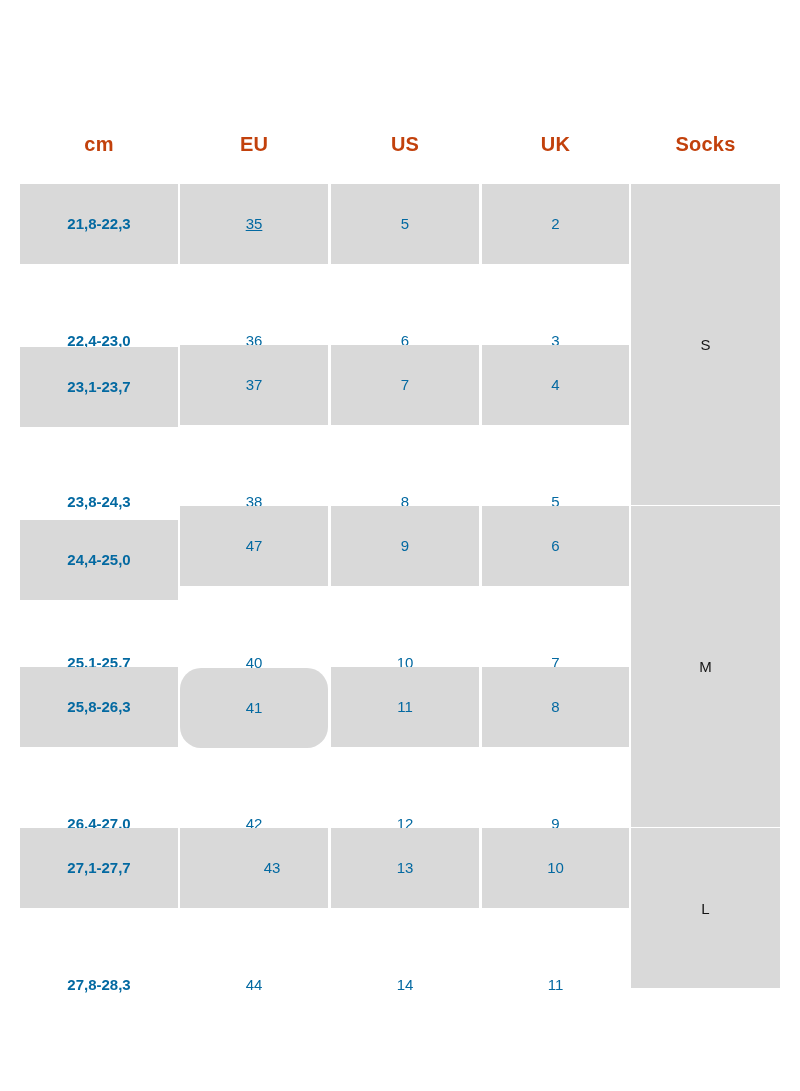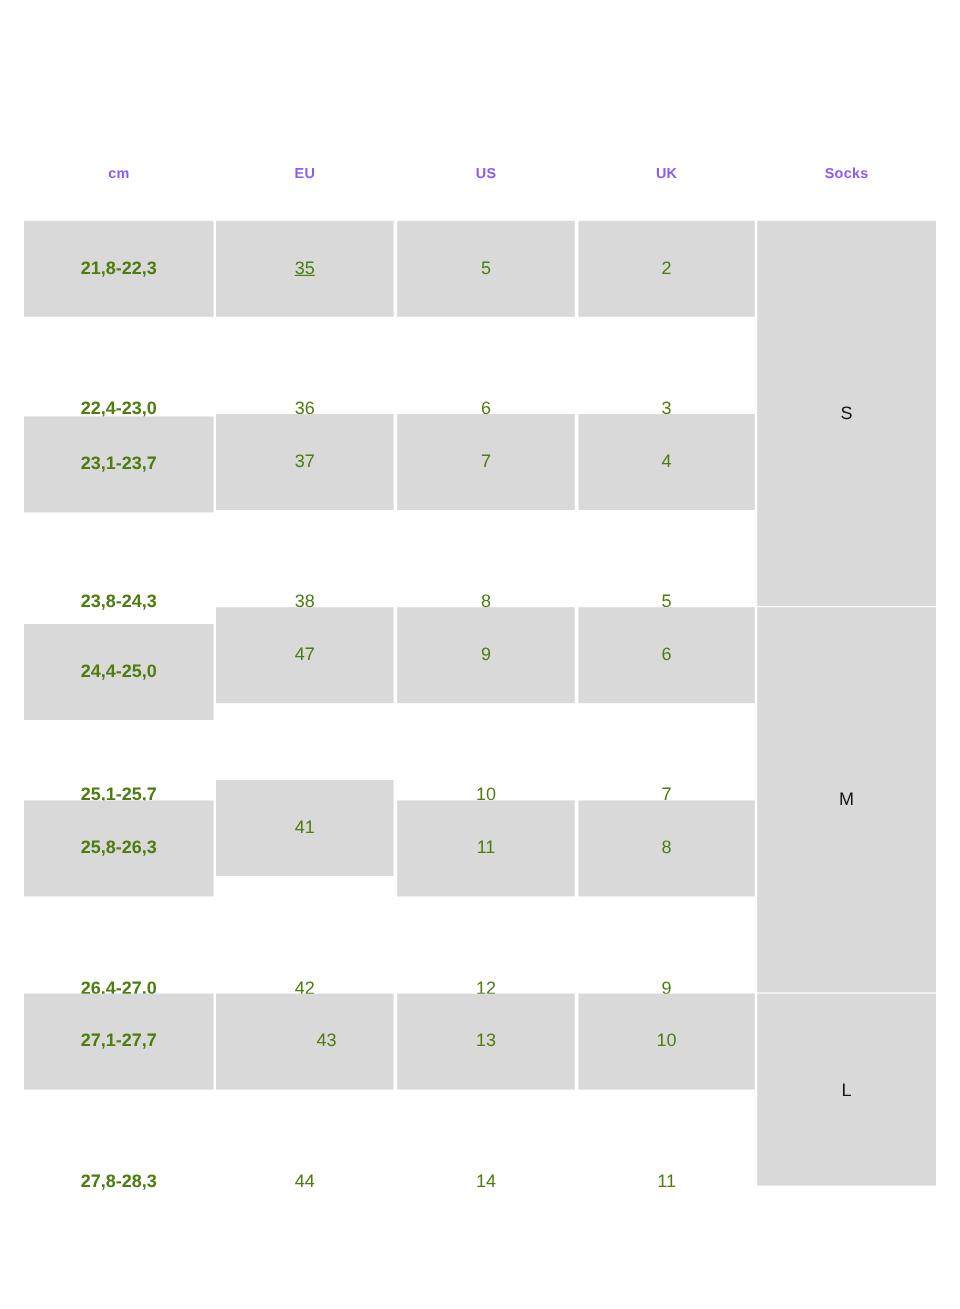--- a/index.html
+++ b/index.html
@@ -31,23 +31,23 @@
     top: 130px;
     width: 760px;
     height: 28px;
   }
   .header-cell {
     position: absolute;
     top: 0;
     height: 28px;
     line-height: 28px;
     text-align: center;
-    font-size: 12px;
+    font-size: 20px;
     font-weight: bold;
-    color: #8b5cf6;
+    color: #c2410c;
     letter-spacing: 0.2px;
   }
   .hc-0 { left: 0px;   width: 158px; }
   .hc-1 { left: 160px; width: 148px; }
   .hc-2 { left: 311px; width: 148px; }
   .hc-3 { left: 462px; width: 147px; }
   .hc-4 { left: 611px; width: 149px; }
 
   
   .grid {
@@ -56,21 +56,21 @@
     top: 184px;
     width: 800px;
     height: 805px;
   }
   .cell {
     position: absolute;
     height: 80px;
     line-height: 80px;
     text-align: center;
     font-size: 15px;
-    color: #4d7c0f;
+    color: #0369a1;
     box-sizing: border-box;
   }
   .cell.shaded { background: #d9d9d9; }
   .cell.plain  { background: #ffffff; margin-top: 36px; }
   .cell.cm     { font-weight: bold; }
 
   .col-0 { left: 20px;  width: 158px; }
   .col-1 { left: 180px; width: 148px; }
   .col-2 { left: 331px; width: 148px; }
   .col-3 { left: 482px; width: 147px; }
@@ -129,21 +129,21 @@
       <div class="cell col-3 plain" style="top: 241.5px;">5</div>
       <div class="cell col-0 shaded cm" style="top: 322px; margin-top: 14px;">24,4-25,0</div>
       <div class="cell col-1 shaded" style="top: 322px;">47</div>
       <div class="cell col-2 shaded" style="top: 322px;">9</div>
       <div class="cell col-3 shaded" style="top: 322px;">6</div>
       <div class="cell col-0 plain cm" style="top: 402.5px;">25,1-25,7</div>
       <div class="cell col-1 plain" style="top: 402.5px;">40</div>
       <div class="cell col-2 plain" style="top: 402.5px;">10</div>
       <div class="cell col-3 plain" style="top: 402.5px;">7</div>
       <div class="cell col-0 shaded cm" style="top: 483px;">25,8-26,3</div>
-      <div class="cell col-1 shaded" style="top: 466px;">41</div>
+      <div class="cell col-1 shaded" style="top: 484px; border-radius: 21px;">41</div>
       <div class="cell col-2 shaded" style="top: 483px;">11</div>
       <div class="cell col-3 shaded" style="top: 483px;">8</div>
       <div class="cell col-0 plain cm" style="top: 563.5px;">26,4-27,0</div>
       <div class="cell col-1 plain" style="top: 563.5px;">42</div>
       <div class="cell col-2 plain" style="top: 563.5px;">12</div>
       <div class="cell col-3 plain" style="top: 563.5px;">9</div>
       <div class="cell col-0 shaded cm" style="top: 644px;">27,1-27,7</div>
       <div class="cell col-1 shaded" style="top: 644px; padding-left: 36px;">43</div>
       <div class="cell col-2 shaded" style="top: 644px;">13</div>
       <div class="cell col-3 shaded" style="top: 644px;">10</div>

